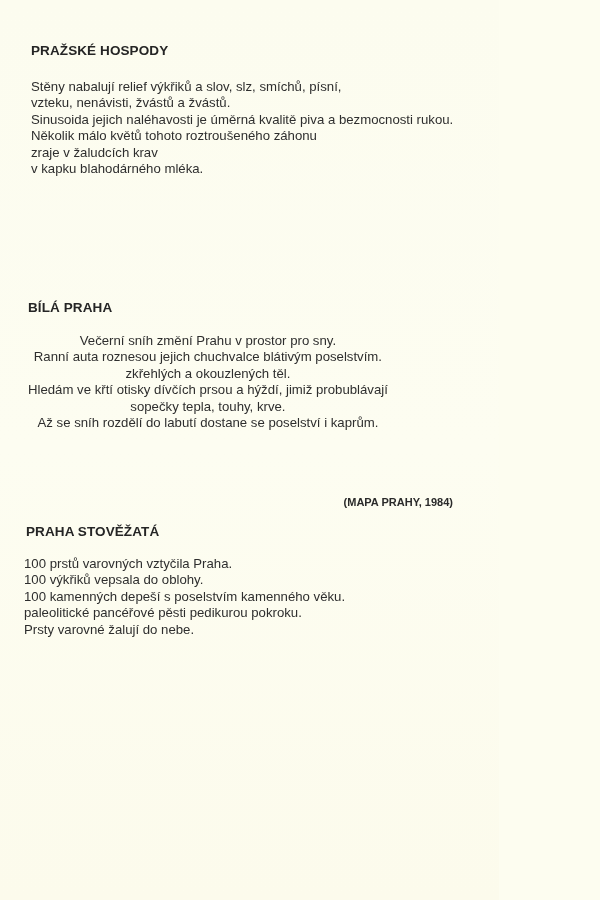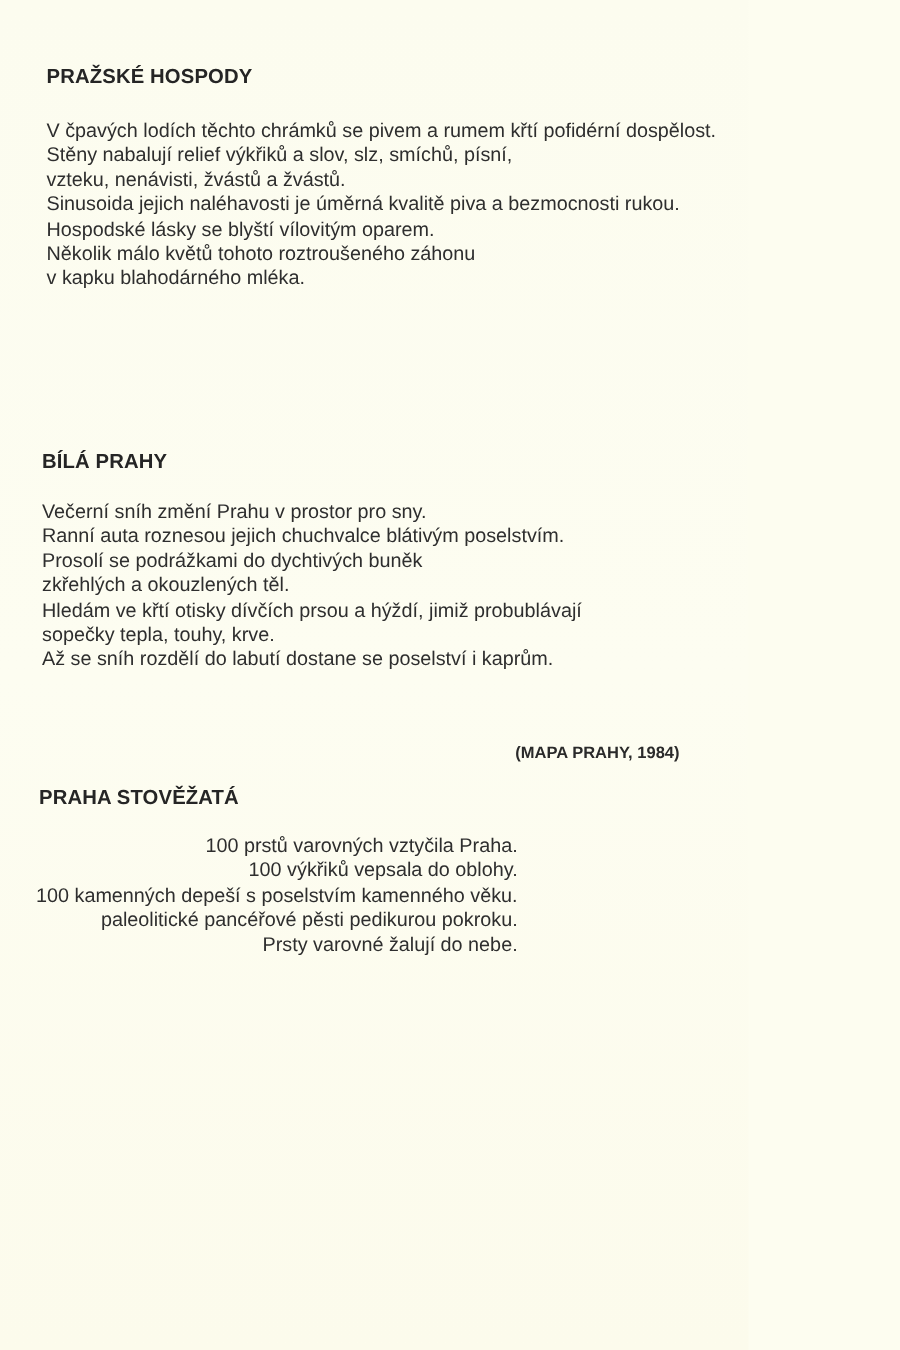--- a/index.html
+++ b/index.html
@@ -49,44 +49,42 @@
       white-space: nowrap;
     }
   </style>
 </head>
 <body>
 
 <div class="page">
 
   <div class="heading" style="left:31px; top:43px;">PRAŽSKÉ HOSPODY</div>
   <div class="poem" style="left:31px; top:79px;">
-    <span class="line">V čpavých lodích těchto chrámků se pivem a rumem křtí pofidérní dospělost.</span>
     <span class="line">Stěny nabalují relief výkřiků a slov, slz, smíchů, písní,</span>
     <span class="line">vzteku, nenávisti, žvástů a žvástů.</span>
     <span class="line">Sinusoida jejich naléhavosti je úměrná kvalitě piva a bezmocnosti rukou.</span>
-    <span class="line">Hospodské lásky se blyští vílovitým oparem.</span>
     <span class="line">Několik málo květů tohoto roztroušeného záhonu</span>
+    <span class="line">zraje v žaludcích krav</span>
     <span class="line">v kapku blahodárného mléka.</span>
   </div>
 
-  <div class="heading" style="left:28px; top:300px;">BÍLÁ PRAHY</div>
-  <div class="poem" style="left:28px; top:333px;">
+  <div class="heading" style="left:28px; top:300px;">BÍLÁ PRAHA</div>
+  <div class="poem" style="left:28px; top:333px;text-align:center;">
     <span class="line">Večerní sníh změní Prahu v prostor pro sny.</span>
     <span class="line">Ranní auta roznesou jejich chuchvalce blátivým poselstvím.</span>
-    <span class="line">Prosolí se podrážkami do dychtivých buněk</span>
     <span class="line">zkřehlých a okouzlených těl.</span>
     <span class="line">Hledám ve křtí otisky dívčích prsou a hýždí, jimiž probublávají</span>
     <span class="line">sopečky tepla, touhy, krve.</span>
     <span class="line">Až se sníh rozdělí do labutí dostane se poselství i kaprům.</span>
   </div>
 
   <div class="source">(MAPA PRAHY, 1984)</div>
 
   <div class="heading" style="left:26px; top:524px;">PRAHA STOVĚŽATÁ</div>
-  <div class="poem" style="left:24px; top:556px;text-align:right;">
+  <div class="poem" style="left:24px; top:556px;">
     <span class="line">100 prstů varovných vztyčila Praha.</span>
     <span class="line">100 výkřiků vepsala do oblohy.</span>
     <span class="line">100 kamenných depeší s poselstvím kamenného věku.</span>
     <span class="line">paleolitické pancéřové pěsti pedikurou pokroku.</span>
     <span class="line">Prsty varovné žalují do nebe.</span>
   </div>
 
 </div>
 
 </body></html>

